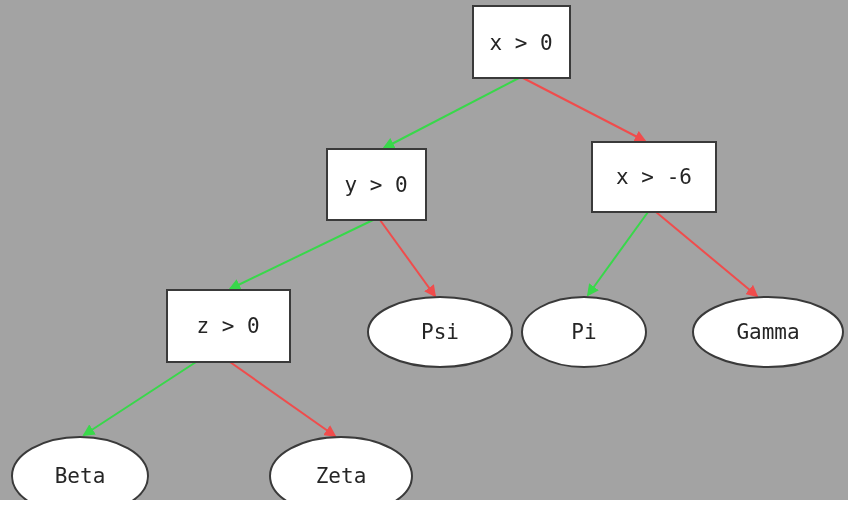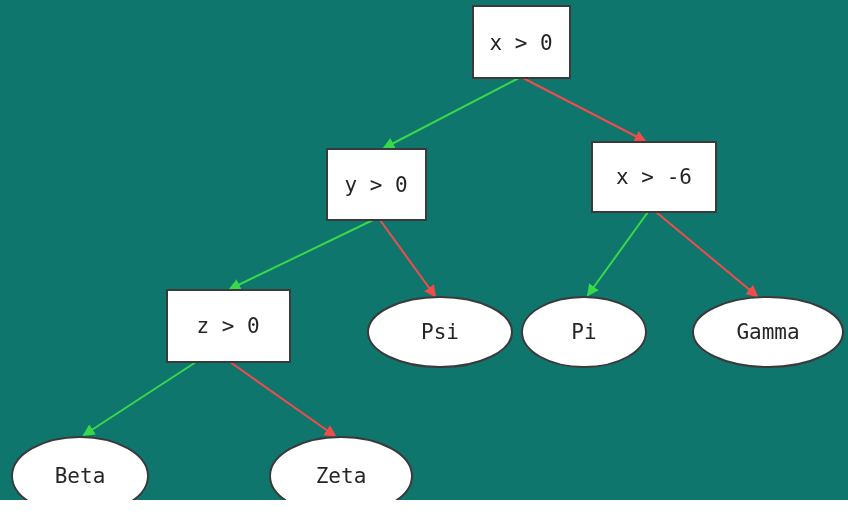--- a/index.html
+++ b/index.html
@@ -4,21 +4,21 @@
 <style>
   html, body {
     margin: 0;
     padding: 0;
     background: #ffffff;
   }
   .canvas-wrap {
     width: 848px;
     height: 500px;
     position: relative;
-    background: #0f766e;
+    background: #a3a3a3;
     overflow: hidden;
   }
   svg text {
     font-family: "DejaVu Sans Mono", "Liberation Mono", monospace;
     font-size: 21px;
     fill: #252525;
     text-anchor: middle;
   }
   svg rect.node-box {
     fill: #ffffff;

